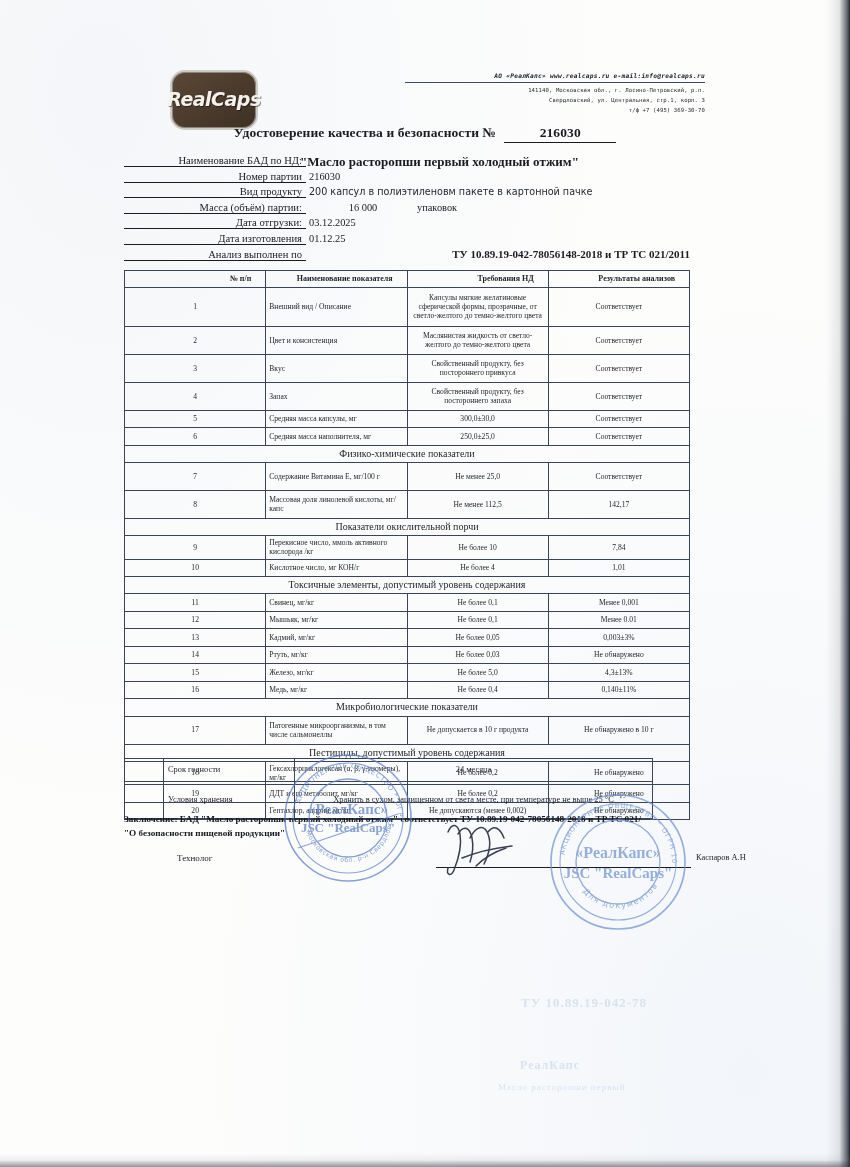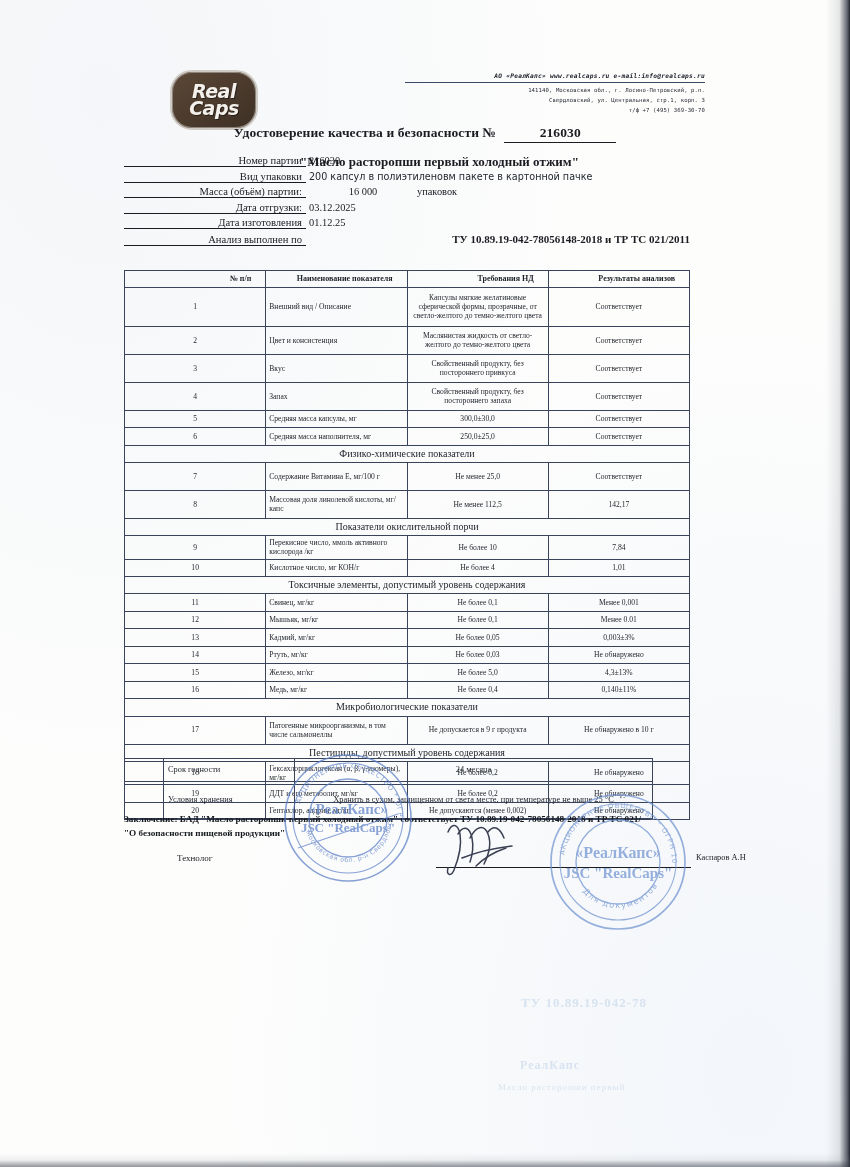--- a/index.html
+++ b/index.html
@@ -45,27 +45,27 @@
     z-index: 1;
   }
 
   .content { position: relative; z-index: 5; }
 
   
   .logo {
     position: absolute;
     left: 170px; top: 70px;
     width: 84px; height: 56px;
-    border-radius: 22px;
+    border-radius: 15px;
     background: #4a3a2c;
     background-image: linear-gradient(145deg, #5a4736 0%, #3e3025 100%);
     border: 2px solid #cfcac3;
     box-shadow: 0 0 0 1px #8d857c inset;
     display: flex;
-    flex-direction: column;
+    flex-direction: row;
     align-items: center;
     justify-content: center;
     line-height: 0.92;
   }
   .logo span {
     color: #f4f1ec;
     font-family: "DejaVu Sans", sans-serif;
     font-weight: bold;
     font-style: italic;
     font-size: 19px;
@@ -306,25 +306,29 @@
       <div class="company-line">Свердловский, ул. Центральная, стр.1, корп. 3</div>
       <div class="company-line">т/ф +7 (495) 369-30-70</div>
     </div>
 
     <div class="doc-title">
       <span class="num-label">Удостоверение качества и безопасности №</span><span class="doc-number">216030</span>
     </div>
 
     <div class="fields">
       <div class="field-row">
+        <div class="field-label">Наименование БАД по НД:</div>
+        <div class="field-value"></div>
+      </div>
+      <div class="field-row">
         <div class="field-label">Номер партии</div>
         <div class="field-value">216030</div>
       </div>
       <div class="field-row">
-        <div class="field-label">Вид упаковки</div>
+        <div class="field-label">Вид продукту</div>
         <div class="field-value handwrite">200 капсул в полиэтиленовм пакете в картонной пачке</div>
       </div>
       <div class="field-row">
         <div class="field-label">Масса (объём) партии:</div>
         <div class="field-value"><span class="mass-value">16 000</span><span>упаковок</span></div>
       </div>
       <div class="field-row">
         <div class="field-label">Дата отгрузки:</div>
         <div class="field-value">03.12.2025</div>
       </div>
@@ -454,21 +458,21 @@
             <td class="nameCell">Медь, мг/кг</td>
             <td class="reqCell">Не более 0,4</td>
             <td class="resCell">0,140±11%</td>
           </tr>
           <tr class="sect">
             <td class="section" colspan="4">Микробиологические показатели</td>
           </tr>
           <tr class="mid">
             <td class="num">17</td>
             <td class="nameCell">Патогенные микроорганизмы, в том числе сальмонеллы</td>
-            <td class="reqCell">Не допускается в 9 г продукта</td>
+            <td class="reqCell">Не допускается в 10 г продукта</td>
             <td class="resCell">Не обнаружено в 10 г</td>
           </tr>
           <tr class="sect">
             <td class="section" colspan="4">Пестициды, допустимый уровень содержания</td>
           </tr>
           <tr class="slim">
             <td class="num">18</td>
             <td class="nameCell">Гексахлорциклогексан (α, β, γ-изомеры), мг/кг</td>
             <td class="reqCell">Не более 0,2</td>
             <td class="resCell">Не обнаружено</td>

